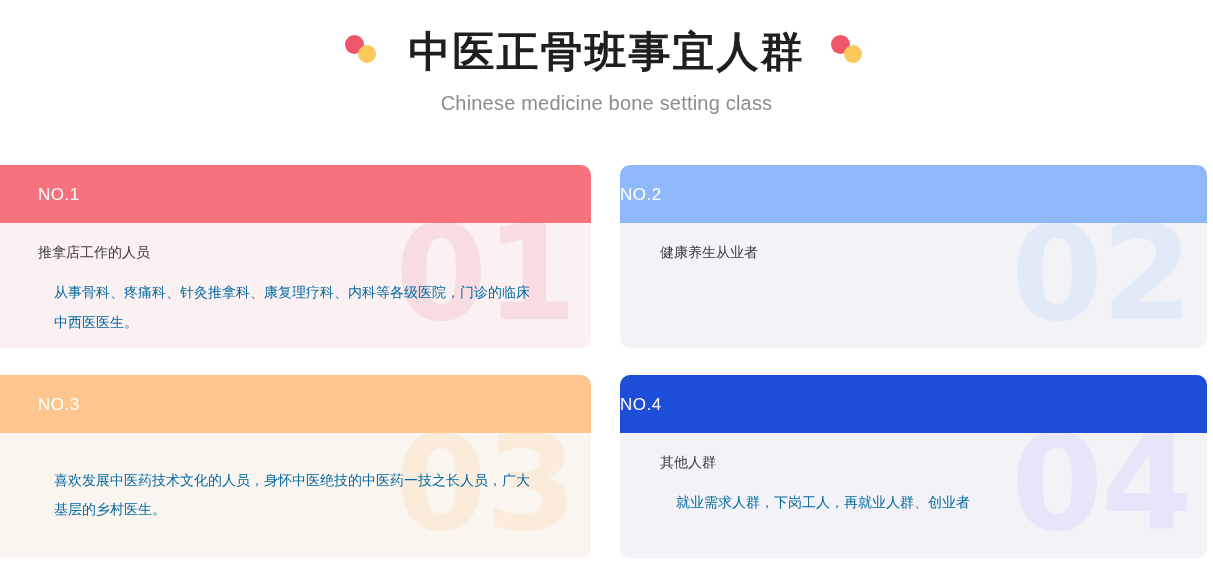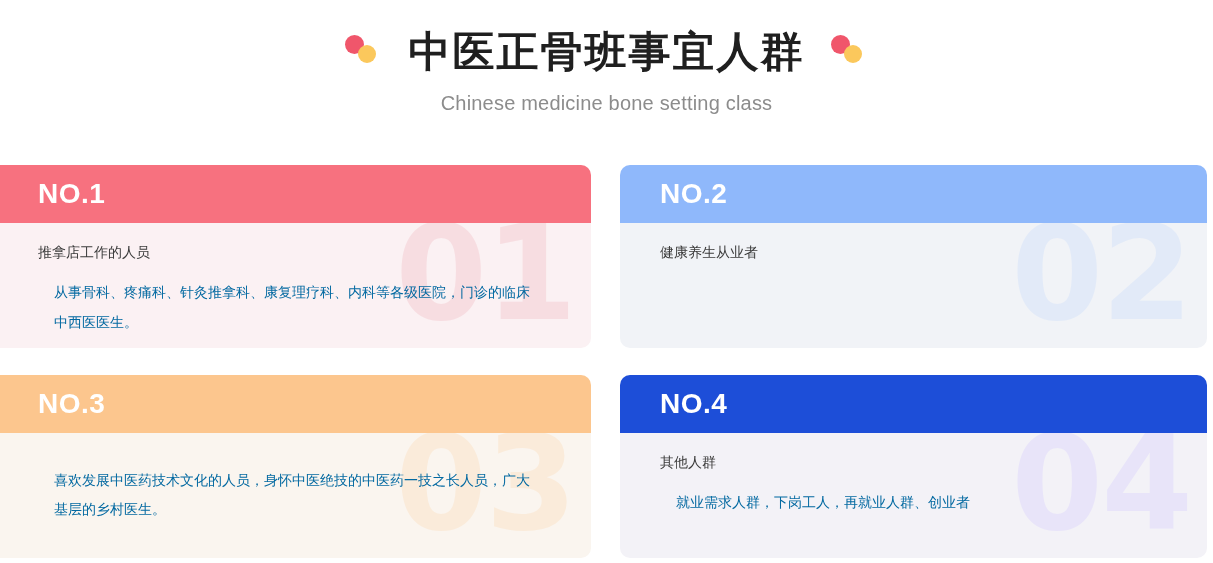--- a/index.html
+++ b/index.html
@@ -99,26 +99,26 @@
     box-sizing: border-box;
   }
 
   .card-header {
     height: 58px;
     display: flex;
     align-items: center;
     box-sizing: border-box;
   }
   .card-col-left .card-header { padding-left: 60px; }
-  .card-col-right .card-header { padding-left: 40px; }
+  .card-col-right .card-header { }
 
   .card-no {
     color: #ffffff;
-    font-size: 28px;
-    font-weight: 700;
+    font-size: 17px;
+    font-weight: 400;
     letter-spacing: 0.5px;
     line-height: 1;
   }
 
   .card-body {
     position: relative;
     height: 125px;
     box-sizing: border-box;
     padding-top: 18px;
     overflow: hidden;

